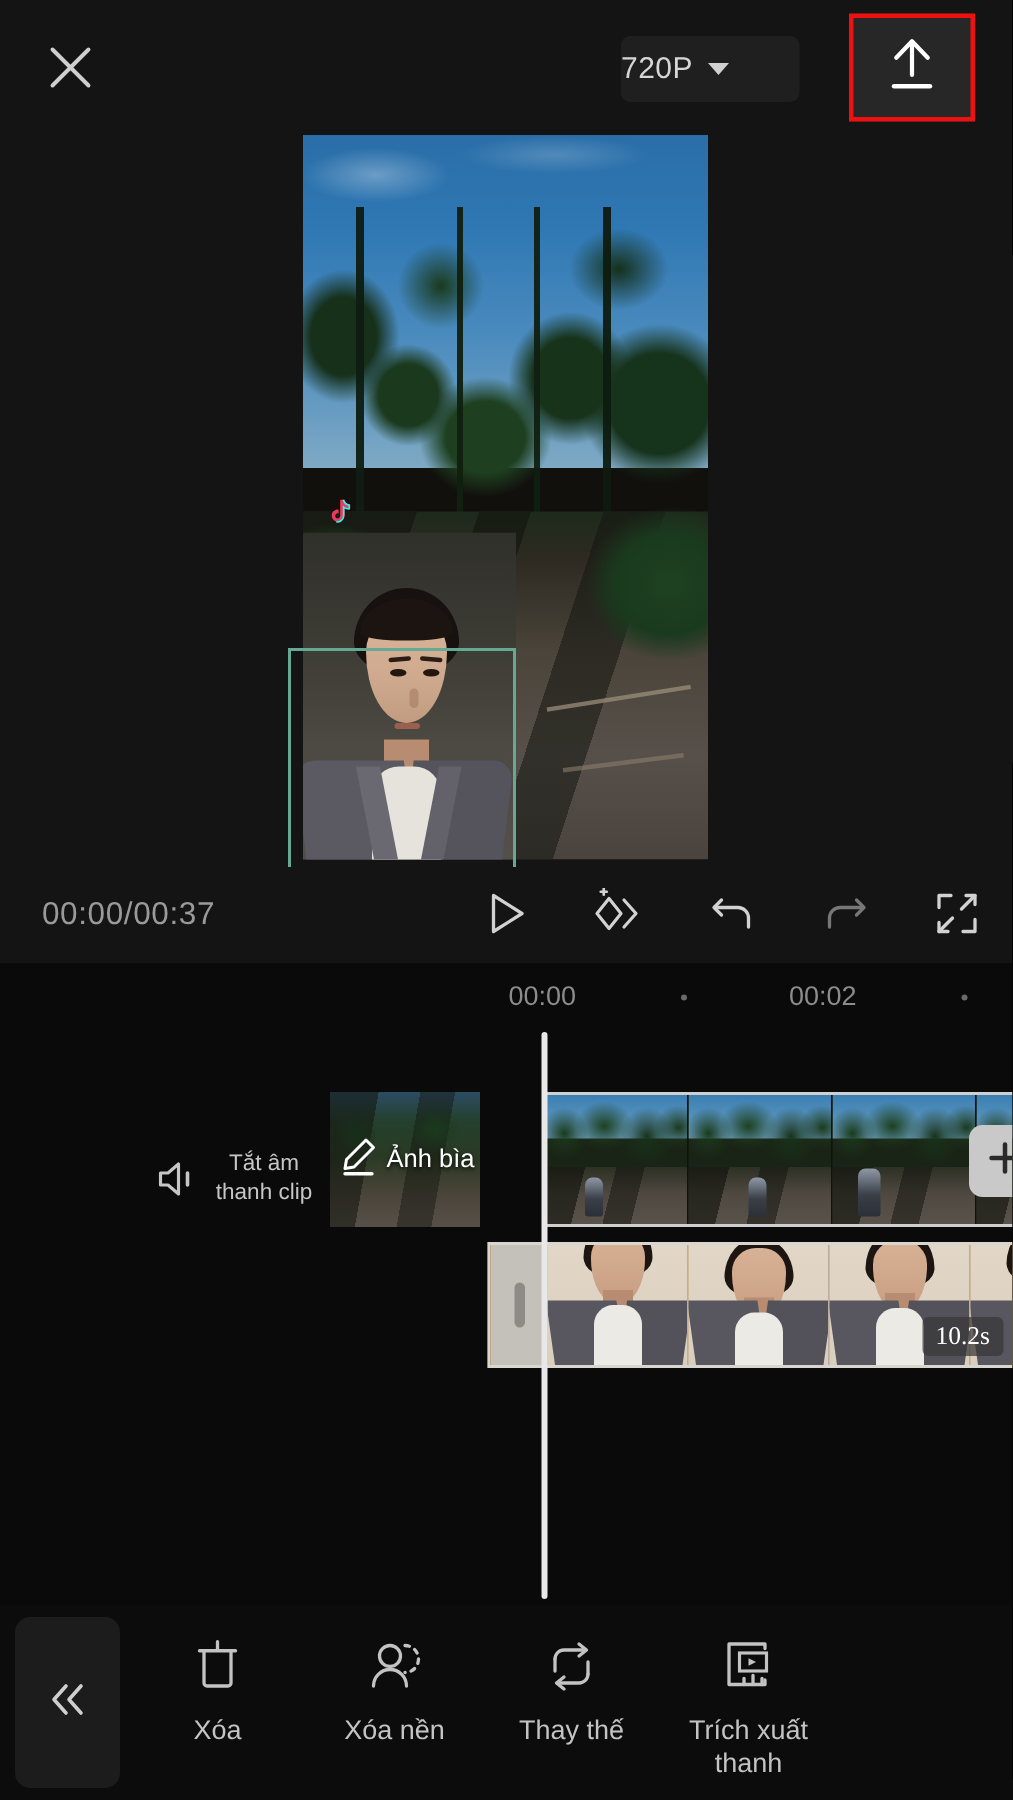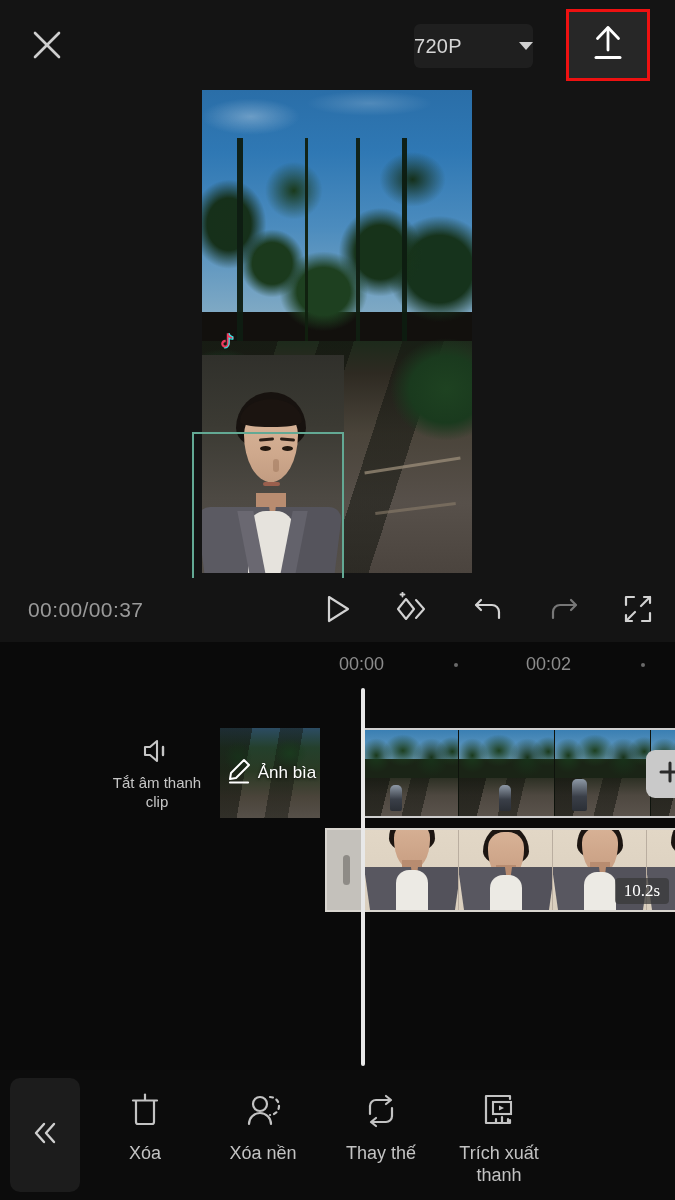--- a/index.html
+++ b/index.html
@@ -27,21 +27,21 @@
     width: 50px; height: 50px;
     display: flex; align-items: center; justify-content: center;
   }
   .close-btn svg { display: block; }
 
   .res-chip {
     position: absolute; left: 414px; top: 24px;
     width: 119px; height: 44px;
     background: #1f1f1f;
     border-radius: 6px;
-    display: flex; align-items: center; justify-content: space-between;
+    display: flex; align-items: center; justify-content: flex-start;
     gap: 10px;
   }
   .res-chip .res-label {
     color: #d6d6d6; font-size: 20px; letter-spacing: .3px;
   }
   .caret {
     width: 0; height: 0;
     border-left: 7px solid transparent;
     border-right: 7px solid transparent;
     border-top: 8px solid #d0d0d0;
@@ -281,23 +281,23 @@
     border-radius: 2px;
     z-index: 40;
   }
 
   
   .track-main {
     position: absolute; left: 0; top: 86px;
     width: 675px; height: 90px;
   }
   .mute-chip {
-    position: absolute; left: 76px; top: 4px;
+    position: absolute; left: 76px; top: 16px;
     width: 110px; height: 84px;
-    display: flex; flex-direction: column; align-items: center; gap: 4px;
+    display: flex; flex-direction: row; align-items: center; gap: 4px;
   }
   .mute-chip .mc-label {
     color: #c6c6c6; font-size: 15px; line-height: 1.25; text-align: center;
   }
   .cover-chip {
     position: absolute; left: 194px; top: 0;
     width: 100px; height: 90px;
     overflow: hidden;
     background: #1b2418;
   }

